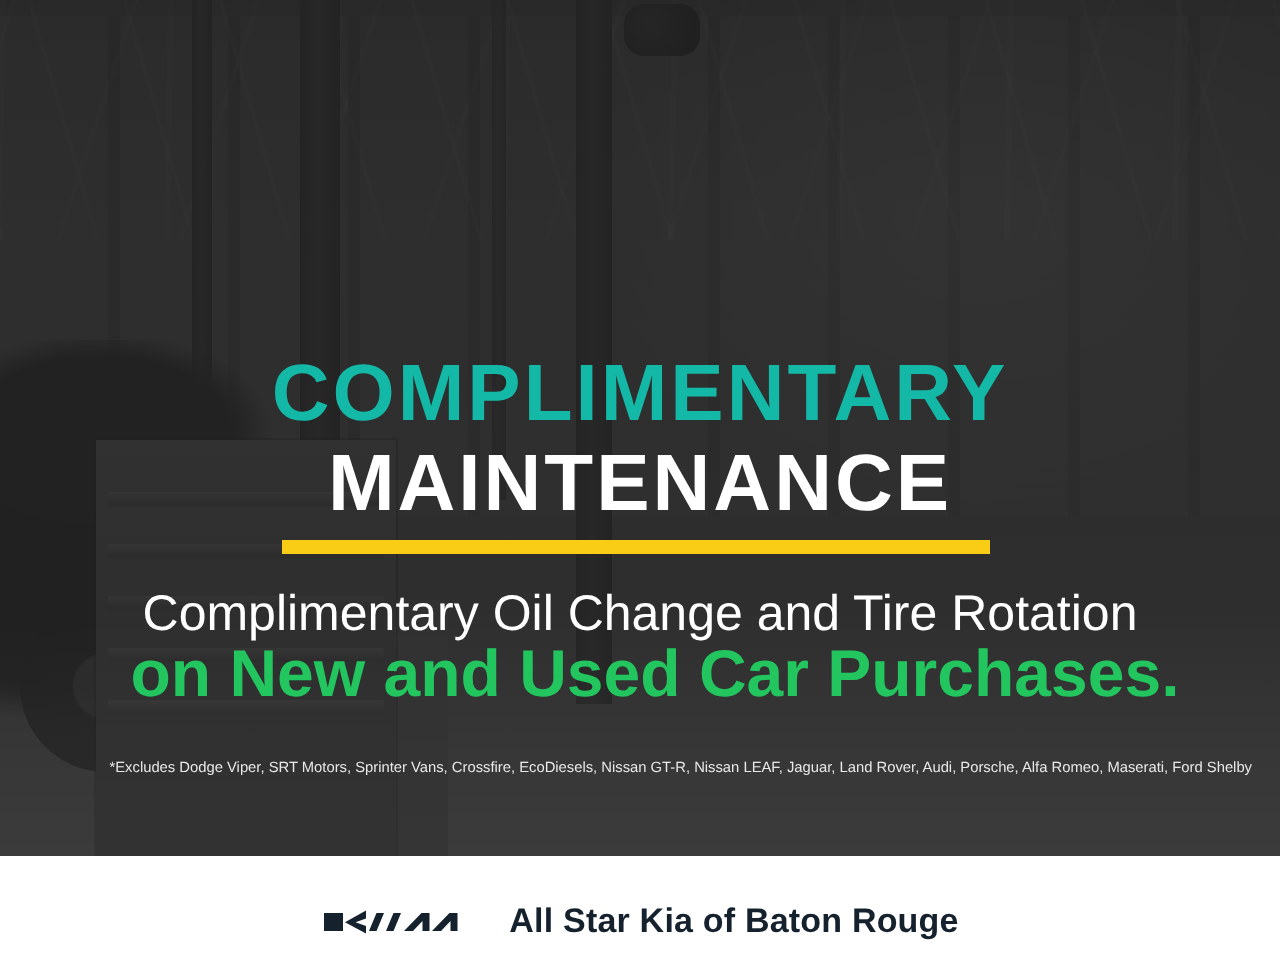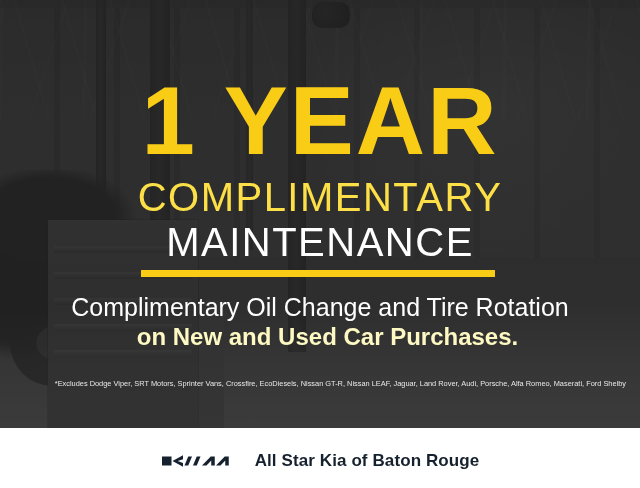--- a/index.html
+++ b/index.html
@@ -165,33 +165,33 @@
     color: #F9CC16;
     white-space: nowrap;
   }
 
   .headline-sub1 {
     position: absolute;
     left: 0; right: 0;
     top: 177px;
     font-size: 40px;
     line-height: 40px;
-    font-weight: 400;
+    font-weight: 700;
     letter-spacing: 1.5px;
-    color: #fde047;
+    color: #14b8a6;
     white-space: nowrap;
   }
 
   .headline-sub2 {
     position: absolute;
     left: 0; right: 0;
     top: 222px;
     font-size: 40px;
     line-height: 40px;
-    font-weight: 400;
+    font-weight: 700;
     letter-spacing: 1.5px;
     color: #ffffff;
     white-space: nowrap;
   }
 
   .divider {
     position: absolute;
     left: 141px;
     top: 270px;
     width: 354px;
@@ -206,24 +206,24 @@
     font-size: 25px;
     line-height: 30px;
     font-weight: 400;
     color: #ffffff;
     white-space: nowrap;
   }
   .promo-line-2 {
     position: absolute;
     left: 0; right: 0;
     top: 322px;
-    font-size: 24px;
+    font-size: 33px;
     line-height: 30px;
     font-weight: 700;
-    color: #fef9c3;
+    color: #22c55e;
     white-space: nowrap;
     margin-left: 15px;
   }
 
   .disclaimer {
     position: absolute;
     left: 14px;
     right: 14px;
     top: 378px;
     font-size: 7.4px;
@@ -284,21 +284,20 @@
       <div class="drawer" style="top:78px"></div>
       <div class="drawer" style="top:104px"></div>
       <div class="drawer" style="top:130px"></div>
     </div>
     <div class="photo-floor"></div>
 
     <div class="scrim"></div>
 
     <div class="copy">
 
-      <div class="headline-year">1 YEAR</div>
 
       <div class="headline-sub1">COMPLIMENTARY</div>
 
       <div class="headline-sub2">MAINTENANCE</div>
 
       <div class="divider"></div>
 
       <div class="promo-line-1">Complimentary Oil Change and Tire Rotation</div>
 
       <div class="promo-line-2">on New and Used Car Purchases.</div>

